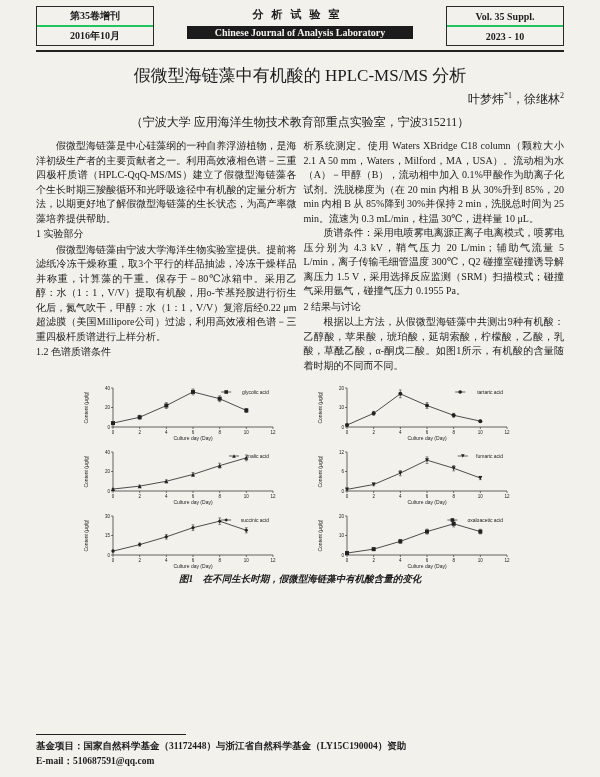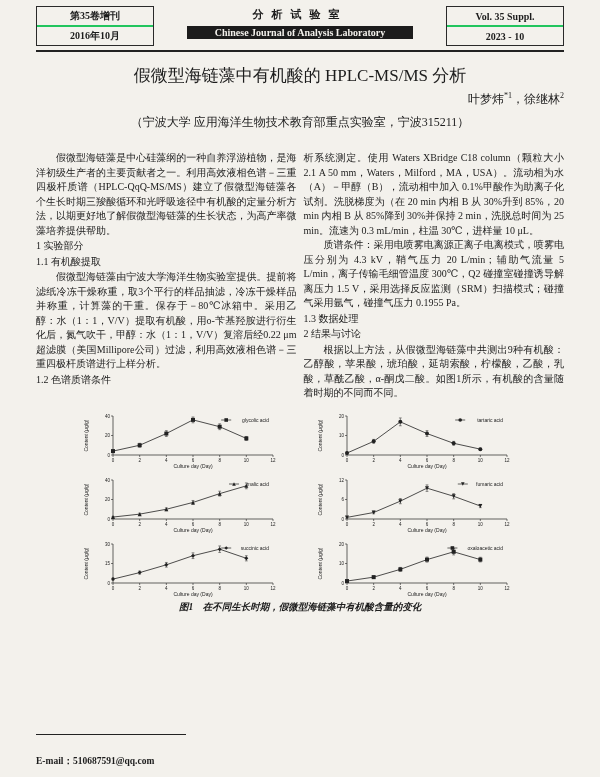--- a/index.html
+++ b/index.html
@@ -18,21 +18,21 @@
   .hcenter { flex:1; text-align:center; padding-top:1px; }
   .jcn { font-size:11px; font-weight:bold; letter-spacing:8px; }
   .jen { display:inline-block; background:#1c1c1c; color:#f3f1ec; font-size:10px; font-weight:bold; padding:1px 28px; margin-top:2px; font-family:"Liberation Serif",serif; }
   .header-rule { border-top:2px solid #222; margin-top:4px; }
   
   .title { margin-top:12px; text-align:center; font-size:17px; font-weight:normal; }
   .authors { margin-top:4px; text-align:right; font-size:12px; }
   .authors sup { font-size:8px; }
   .affiliation { margin-top:6px; text-align:center; font-size:12px; }
   
-  .body-cols { margin-top:20px; display:flex; gap:7px; }
+  .body-cols { margin-top:8px; display:flex; gap:7px; }
   .col { flex:1; font-size:10px; line-height:1.45; text-align:justify; }
   .para { text-indent:2em; }
   .noindent { text-indent:0; }
   .sec-h { font-weight:normal; margin:1px 0; }
   
   .figure { margin-top:6px; }
   .panels { display:grid; grid-template-columns:repeat(2,200px); justify-content:center; column-gap:34px; row-gap:2px; }
   .panels svg { display:block; font-family:"Liberation Sans","DejaVu Sans",sans-serif; }
   .fig-caption { text-align:center; font-size:9.5px; font-weight:bold; margin-top:4px;font-style:italic; }
   
@@ -65,28 +65,26 @@
   <div class="authors">
     <span><span>叶梦炜</span><sup>*1</sup></span><span>，</span><span><span>徐继林</span><sup>2</sup></span>
   </div>
 
   <div class="affiliation">（宁波大学 应用海洋生物技术教育部重点实验室，宁波315211）</div>
 
   <div class="body-cols">
     <div class="col">
       <p class="para">假微型海链藻是中心硅藻纲的一种自养浮游植物，是海洋初级生产者的主要贡献者之一。利用高效液相色谱－三重四极杆质谱（HPLC-QqQ-MS/MS）建立了假微型海链藻各个生长时期三羧酸循环和光呼吸途径中有机酸的定量分析方法，以期更好地了解假微型海链藻的生长状态，为高产率微藻培养提供帮助。</p>
       <p class="sec-h">1 实验部分</p>
-      <p class="sec-h">1.1 有机酸提取</p>
       <p class="para">假微型海链藻由宁波大学海洋生物实验室提供。提前将滤纸冷冻干燥称重，取3个平行的样品抽滤，冷冻干燥样品并称重，计算藻的干重。保存于－80℃冰箱中。采用乙醇：水（1：1，V/V）提取有机酸，用o-苄基羟胺进行衍生化后，氮气吹干，甲醇：水（1：1，V/V）复溶后经0.22 μm超滤膜（美国Millipore公司）过滤，利用高效液相色谱－三重四极杆质谱进行上样分析。</p>
       <p class="sec-h">1.2 色谱质谱条件</p>
     </div>
     <div class="col">
       <p class="para noindent">析系统测定。使用 Waters XBridge C18 column（颗粒大小 2.1 A 50 mm，Waters，Milford，MA，USA）。流动相为水（A）－甲醇（B），流动相中加入 0.1%甲酸作为助离子化试剂。洗脱梯度为（在 20 min 内相 B 从 30%升到 85%，20 min 内相 B 从 85%降到 30%并保持 2 min，洗脱总时间为 25 min。流速为 0.3 mL/min，柱温 30℃，进样量 10 μL。</p>
       <p class="para">质谱条件：采用电喷雾电离源正离子电离模式，喷雾电压分别为 4.3 kV，鞘气压力 20 L/min；辅助气流量 5 L/min，离子传输毛细管温度 300℃，Q2 碰撞室碰撞诱导解离压力 1.5 V，采用选择反应监测（SRM）扫描模式；碰撞气采用氩气，碰撞气压力 0.1955 Pa。</p>
-      <p class="sec-h">1.3 数据处理</p>
       <p class="sec-h">2 结果与讨论</p>
       <p class="para">根据以上方法，从假微型海链藻中共测出9种有机酸：乙醇酸，苹果酸，琥珀酸，延胡索酸，柠檬酸，乙酸，乳酸，草酰乙酸，α-酮戊二酸。如图1所示，有机酸的含量随着时期的不同而不同。</p>
     </div>
   </div>
 
   <div class="figure">
     <div class="panels">
         <svg viewBox="0 0 200 62" width="200" height="62">
           <line x1="30" y1="9" x2="30" y2="48" stroke="#222" stroke-width="0.7"></line>
           <line x1="30" y1="48" x2="190" y2="48" stroke="#222" stroke-width="0.7"></line>
@@ -410,16 +408,17 @@
           <text x="186" y="14.7" font-size="5" text-anchor="end" fill="#222">oxaloacetic acid</text>
           <text x="110" y="60.5" font-size="5" text-anchor="middle" fill="#222">Culture day (Day)</text>
           <text x="5" y="28.5" font-size="5" text-anchor="middle" fill="#222" transform="rotate(-90 5 28.5)">Content (μg/g)</text>
         </svg>
       </div>
     <div class="fig-caption">图1　在不同生长时期，假微型海链藻中有机酸含量的变化</div>
   </div>
 
   <div class="footnote-rule"></div>
   <div class="footer">
+    <div><span>基金项目：</span><span>国家自然科学基金（31172448）与浙江省自然科学基金（LY15C190004）资助</span></div>
     <div><span>E-mail：</span><span>510687591@qq.com</span></div>
   </div>
 
 </div>
 
 </body></html>

